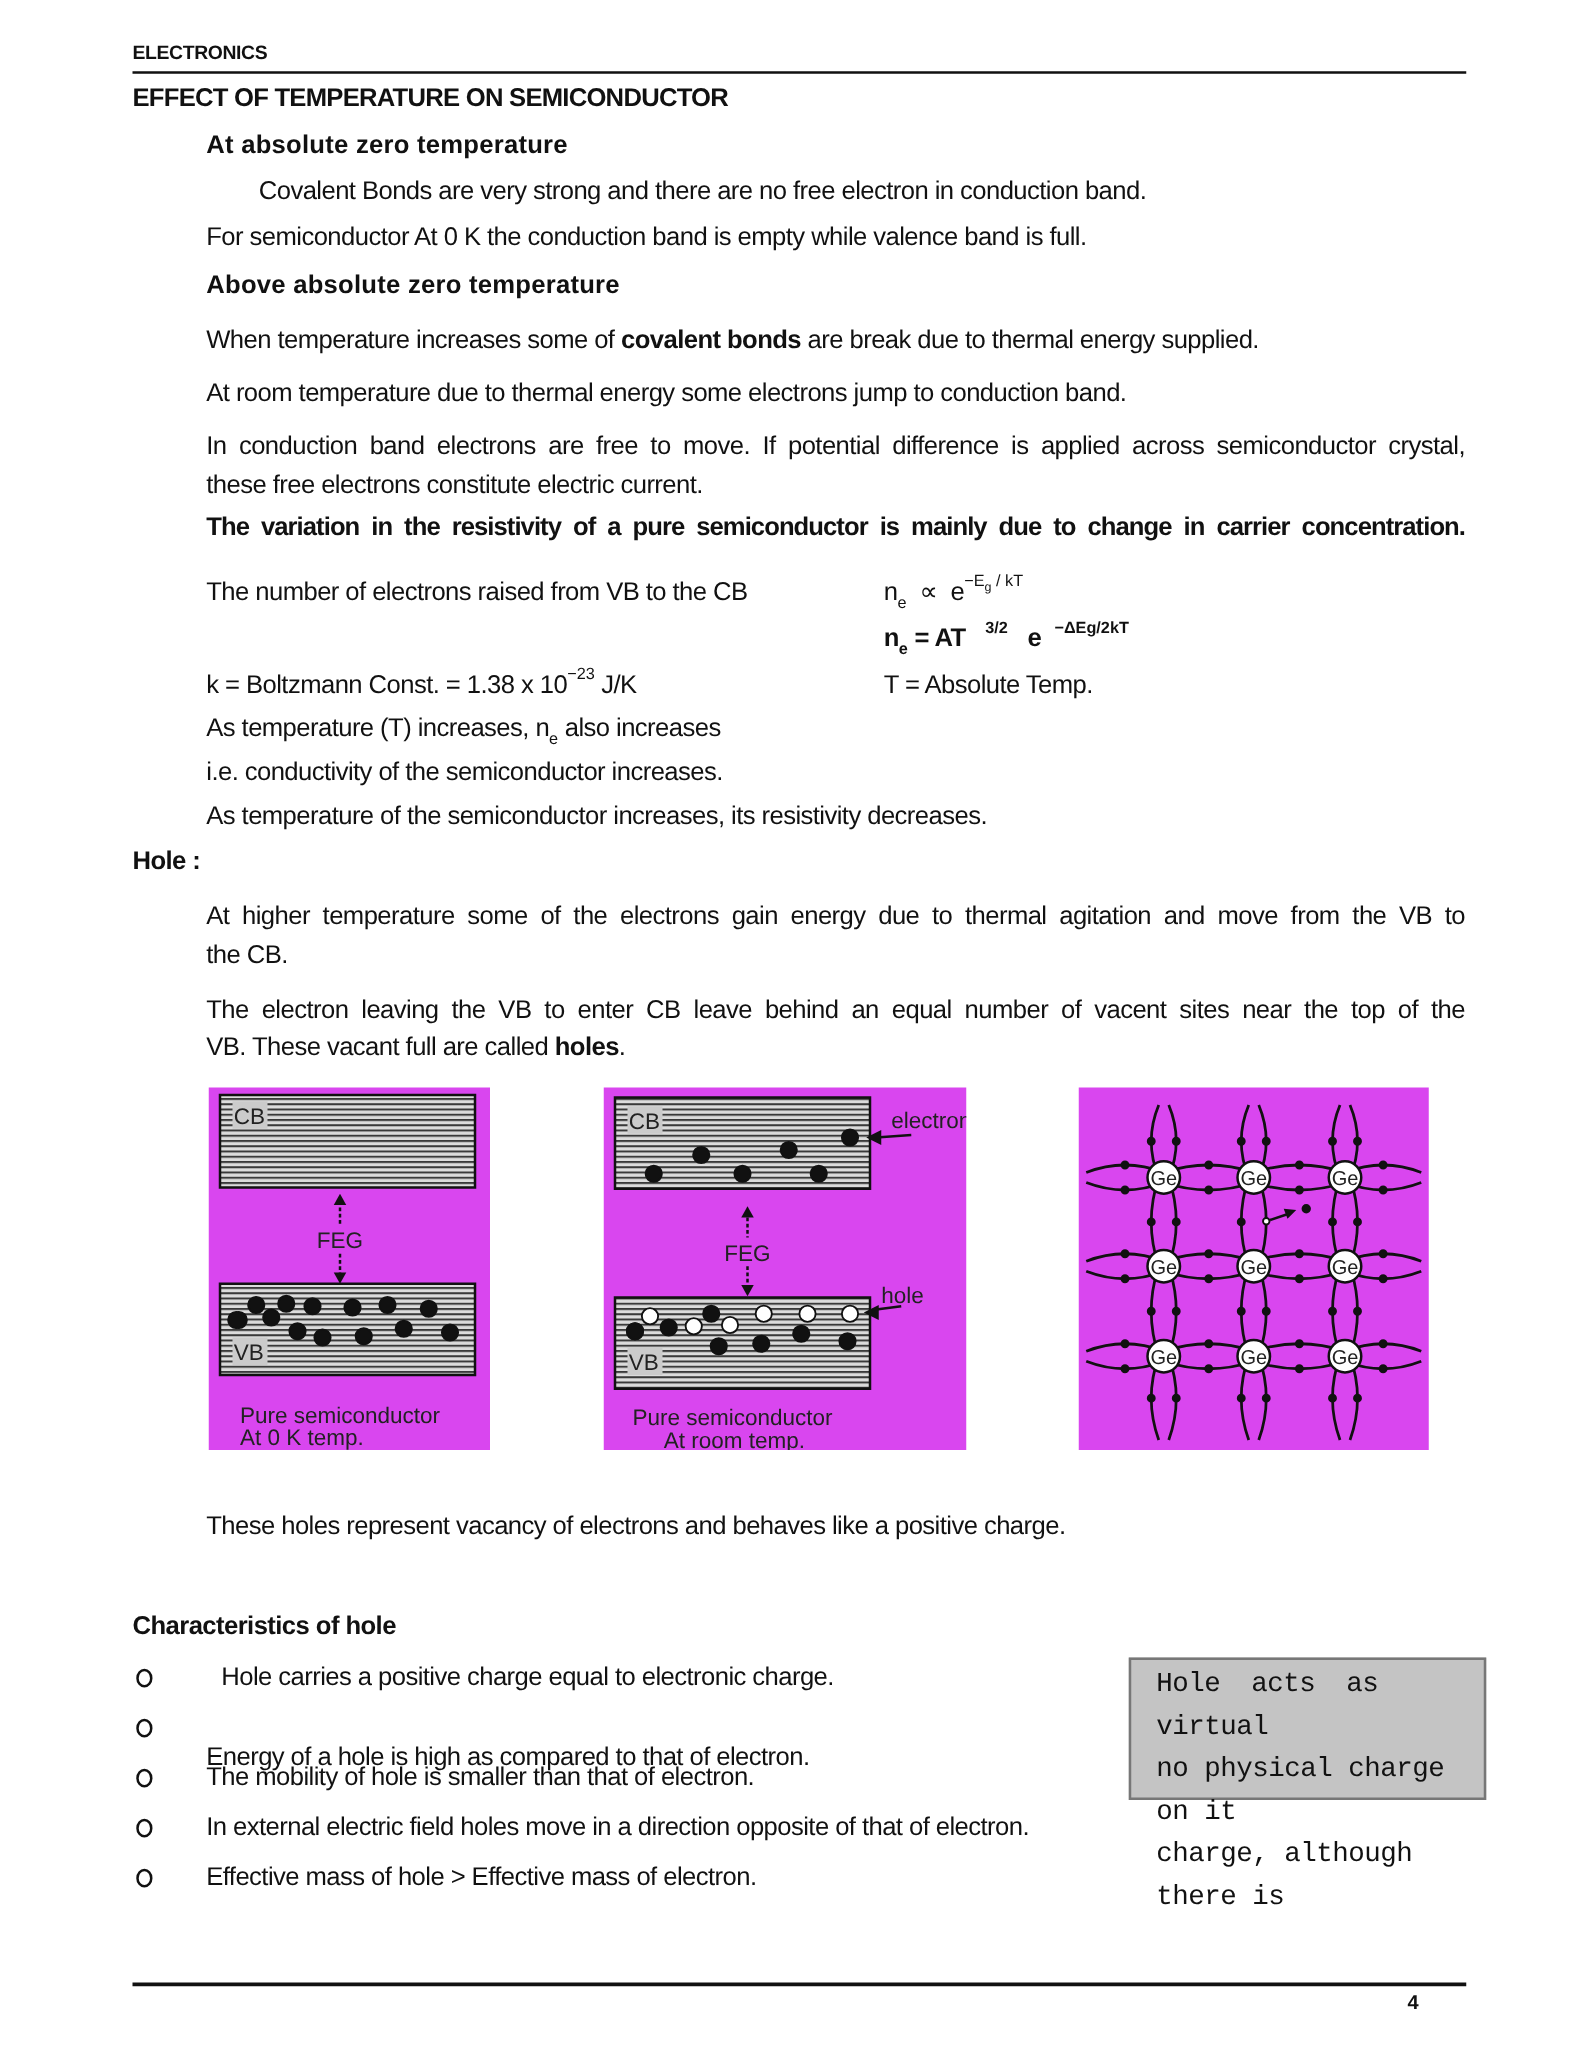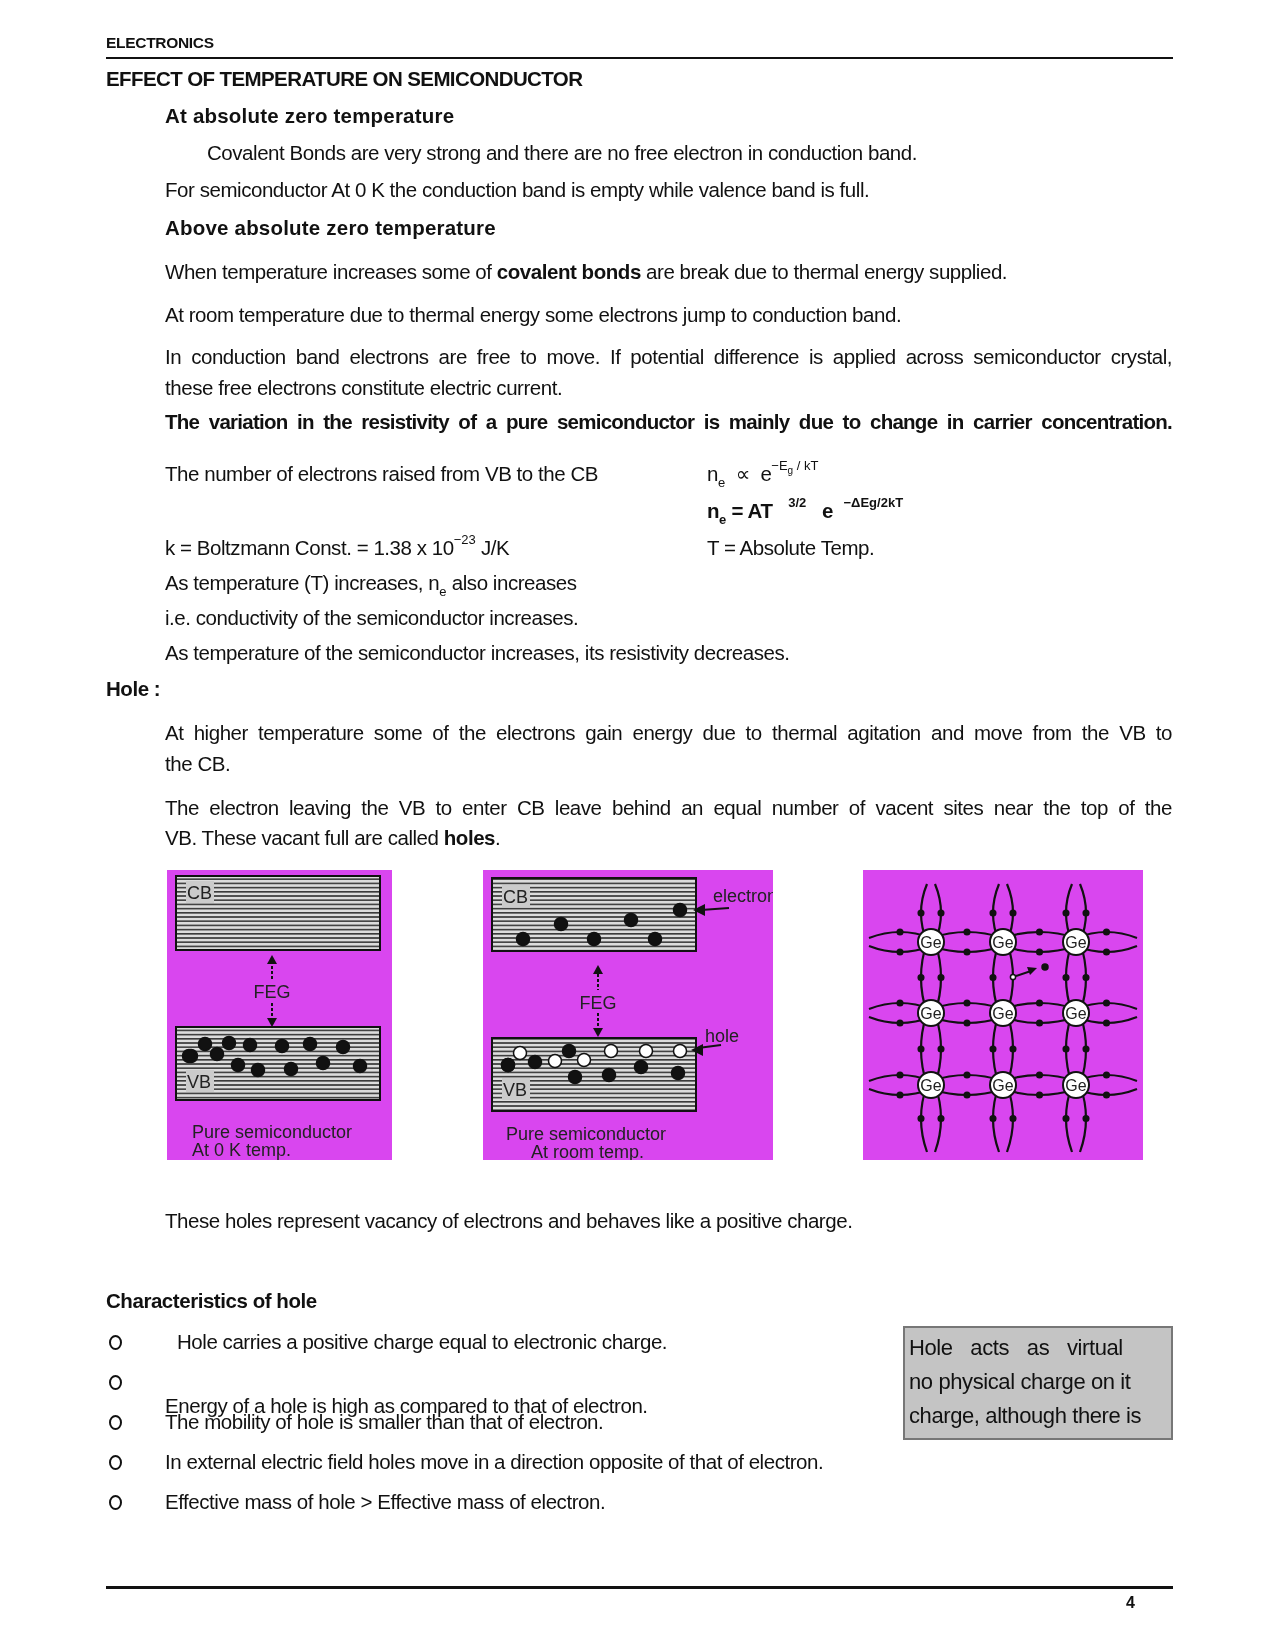--- a/index.html
+++ b/index.html
@@ -10,21 +10,21 @@
   .b { font-weight:bold; }
   .hdr { font-size:15.5px; font-weight:bold; letter-spacing:-0.3px; }
   .h1 { font-size:20.5px; font-weight:bold; letter-spacing:-0.6px; }
   .rule { position:absolute; left:106px; width:1067px; height:2px; background:#111; }
   .just1 { white-space:normal; width:1007px; text-align:justify; text-align-last:justify; }
   .sup { position:relative; font-size:13px; top:-11px; letter-spacing:0; }
   .sub { position:relative; font-size:13px; top:6px; letter-spacing:0; }
   .fig { position:absolute; background:#d946ef; }
   .callout { position:absolute; left:903px; top:1326px; width:262px; height:107px;
              background:#c4c4c4; border:2px solid #777; box-sizing:content-box;
-             font-size:22px; line-height:34px; padding:3px 0 0 4px; letter-spacing:-0.4px; }
+             font-size:22px; line-height:34px; padding:3px 0 0 20px; letter-spacing:-0.4px;font-family:Liberation Mono, monospace; }
   .callout span { display:block; }
   .bullet { position:absolute; left:109px; width:13px; height:15px; border:2.5px solid #111;
             border-radius:50%; box-sizing:border-box; }
   svg text { font-family:"Liberation Sans", sans-serif; }
 </style>
 </head>
 <body>
 
 <div class="abs hdr" style="left:106px;top:34px;">ELECTRONICS</div>
 <div class="rule" style="top:57px;"></div>

